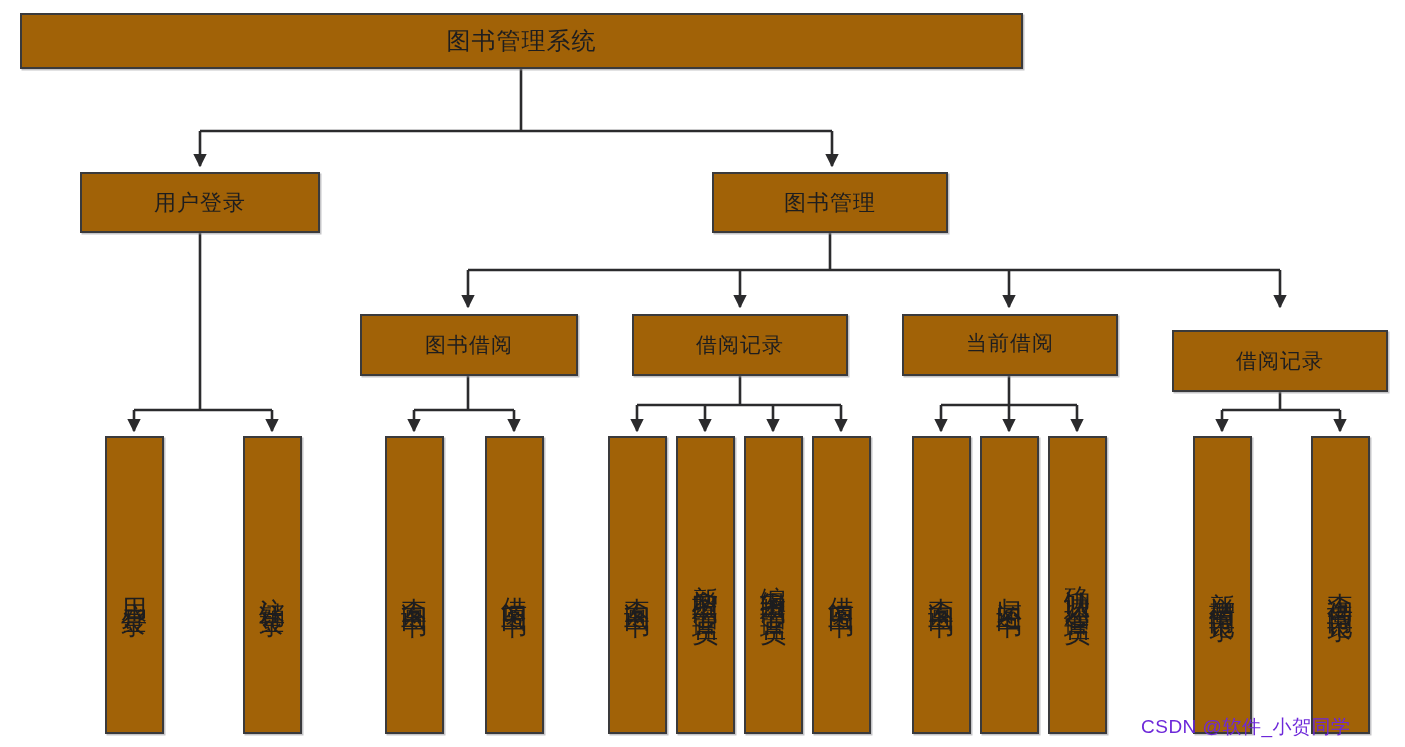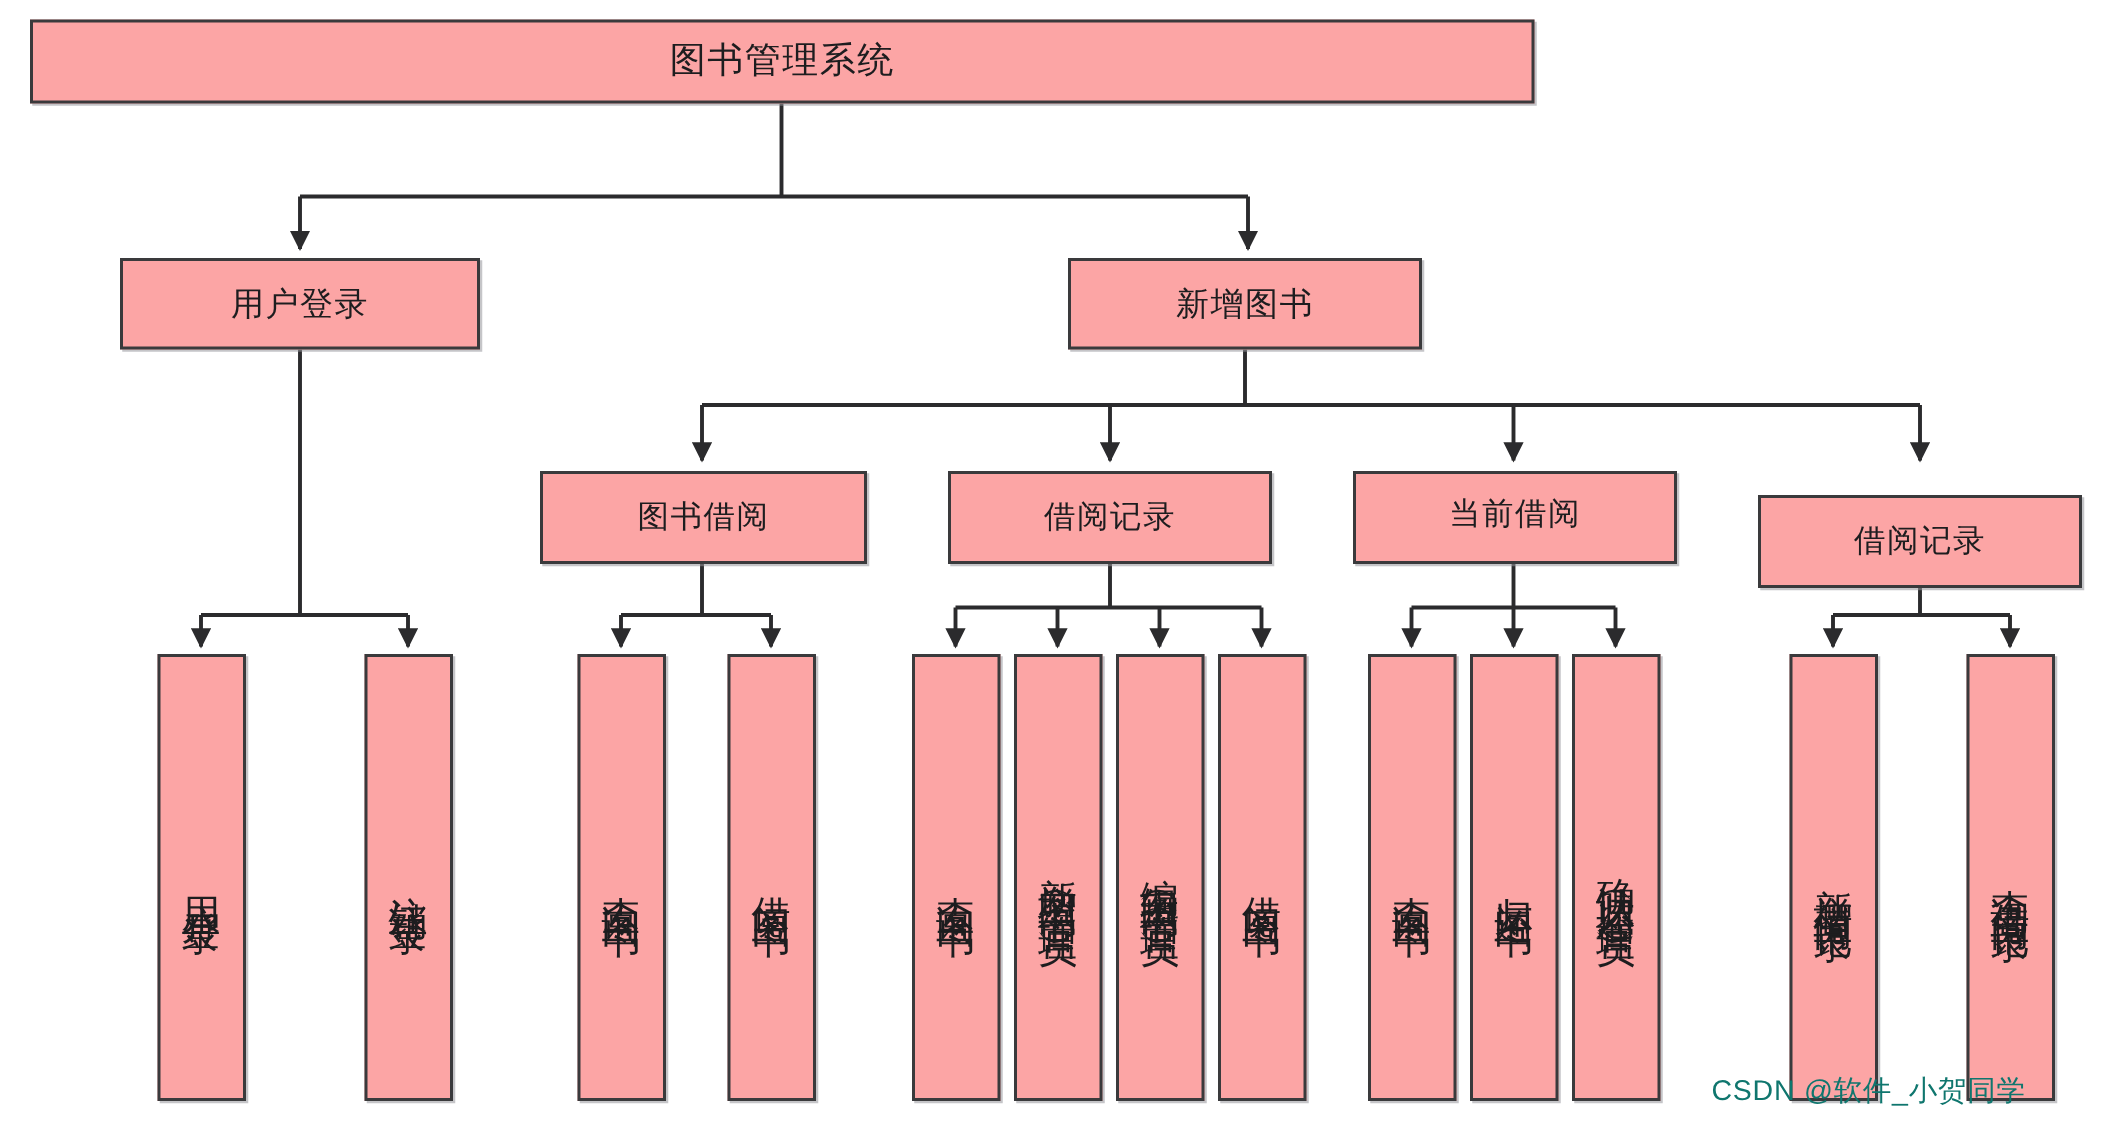--- a/index.html
+++ b/index.html
@@ -9,21 +9,21 @@
     font-family:"Liberation Sans","DejaVu Sans",sans-serif;
     overflow:hidden;
     position:relative;
   }
   #diagram-root{position:absolute;left:0;top:0;width:1405px;height:747px;}
   #edge-layer{position:absolute;left:0;top:0;width:1405px;height:747px;}
 
   .node{
     position:absolute;
     box-sizing:border-box;
-    background:#fca5a5;
+    background:#a16207;
     border:2.5px solid #3a3a3c;
     display:flex;
     align-items:center;
     justify-content:center;
     color:#1d1d1f;
     box-shadow:1.5px 1.5px 0 rgba(150,150,155,0.55);
   }
   .node-label{
     display:block;
     text-align:center;
@@ -43,21 +43,21 @@
     font-size:26px;
     letter-spacing:5px;
     line-height:1;
     margin:0 auto;
   }
 
   #watermark{
     position:absolute;
     left:1141px;top:714px;
     font-size:19px;
-    color:#0f766e;
+    color:#6d28d9;
     letter-spacing:0.5px;
     white-space:nowrap;
     pointer-events:none;
   }
 </style>
 </head>
 <body>
 
 <div id="diagram-root">
 
@@ -112,21 +112,21 @@
   </svg>
 
   <div class="node lvl-root" style="left:20px;top:13px;width:1003px;height:56px;">
     <span class="node-label">图书管理系统</span>
   </div>
 
   <div class="node lvl-2" style="left:80px;top:172px;width:240px;height:61px;">
     <span class="node-label">用户登录</span>
   </div>
   <div class="node lvl-2" style="left:712px;top:172px;width:236px;height:61px;">
-    <span class="node-label">新增图书</span>
+    <span class="node-label">图书管理</span>
   </div>
 
   <div class="node lvl-3" style="left:360px;top:314px;width:218px;height:62px;">
     <span class="node-label">图书借阅</span>
   </div>
   <div class="node lvl-3" style="left:632px;top:314px;width:216px;height:62px;">
     <span class="node-label">借阅记录</span>
   </div>
   <div class="node lvl-3" style="left:902px;top:314px;width:216px;height:62px;font-family:Liberation Mono, monospace;">
     <span class="node-label">当前借阅</span>

